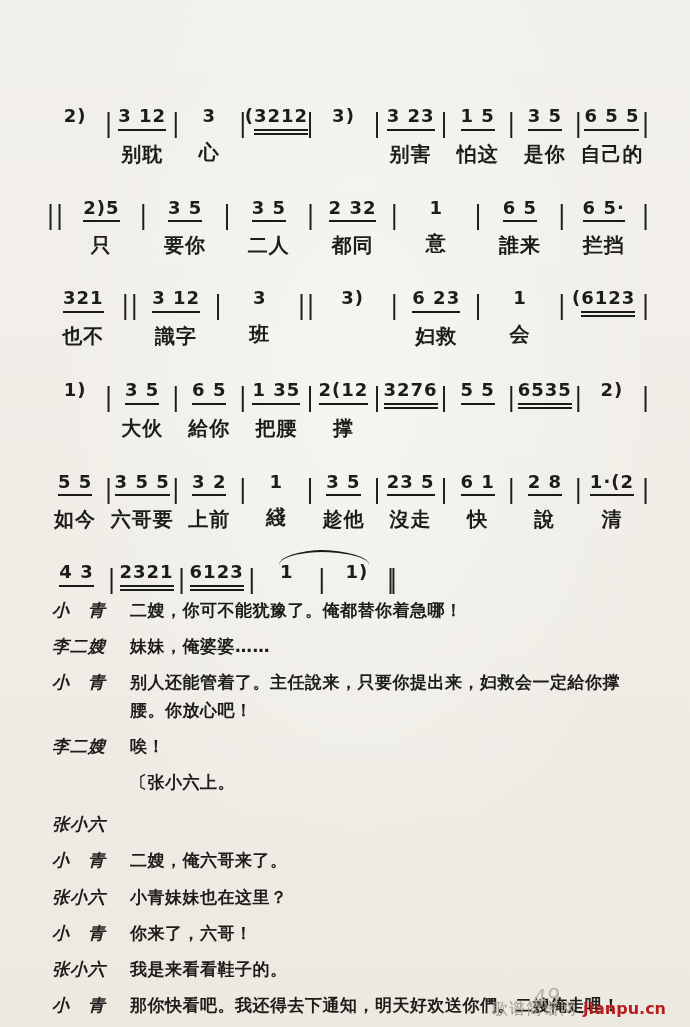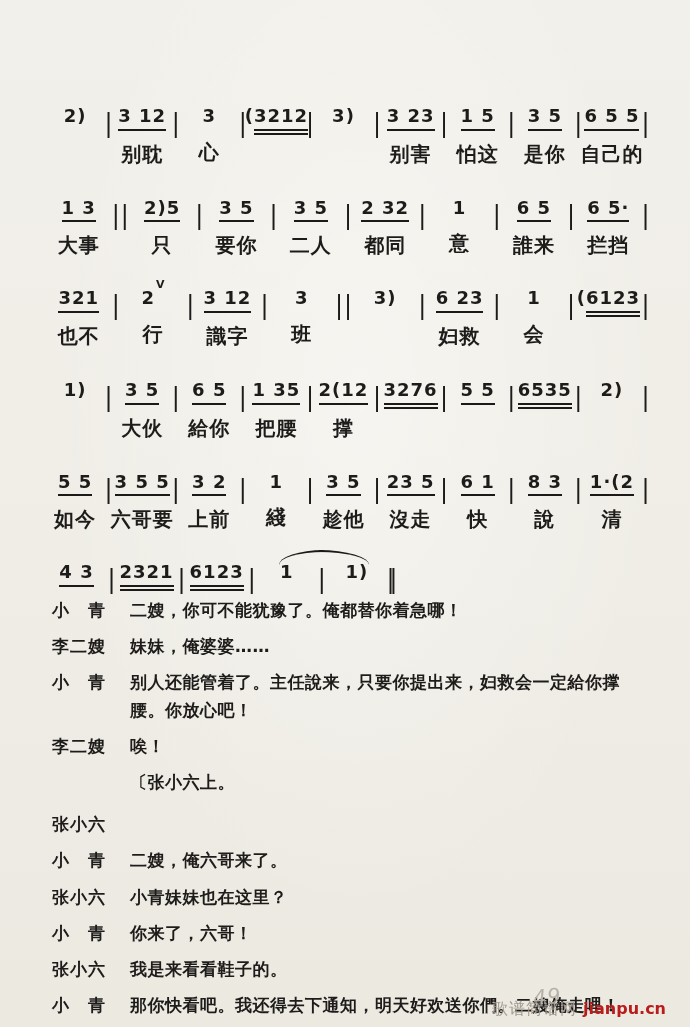--- a/index.html
+++ b/index.html
@@ -28,21 +28,21 @@
   .bar{flex:0 0 9px;text-align:center;font-weight:bold;font-size:18px;line-height:1;
        transform:scaleY(1.5);transform-origin:top center;padding-top:5px;}
   .lyric{font-size:20px;font-weight:bold;margin-top:10px;white-space:nowrap;letter-spacing:1px;}
   sup.breath{font-size:11px;font-weight:bold;position:relative;top:-9px;left:1px;}
   .arc{position:absolute;top:-8px;height:13px;border-top:2px solid #1b1a18;}
   .arc.left{left:38%;right:-7px;border-top-left-radius:100% 100%;}
   .arc.right{left:-7px;right:30%;border-top-right-radius:100% 100%;}
   
   #dialogue{position:absolute;top:597px;left:52px;right:40px;}
   .d-row{display:flex;margin-bottom:9px;font-size:17px;font-weight:600;line-height:1.6;}
-  .d-speaker{flex:0 0 78px;white-space:pre;letter-spacing:1px;}
+  .d-speaker{flex:0 0 78px;white-space:pre;letter-spacing:1px;font-style:italic;}
   .d-text{flex:1 1 auto;letter-spacing:0.5px;}
   .d-row.stage{margin-top:2px;margin-bottom:15px;}
   
   .pagenum{position:absolute;right:128px;bottom:18px;font-size:21px;font-style:italic;
            color:#b6b1a9;transform:rotate(-6deg);letter-spacing:1px;}
   .watermark{position:absolute;right:24px;bottom:7px;font-size:16px;color:#a39a90;
              letter-spacing:1px;white-space:nowrap;}
   .watermark .domain{color:#b91c1c;font-weight:600;letter-spacing:0;}
 </style>
 </head>
@@ -92,24 +92,20 @@
         <div class="lyric">是你</div>
       </div>
       <div class="bar">|</div>
       <div class="cell">
         <div class="notes u1"><span class="ng">6 5 5</span></div>
         <div class="lyric">自己的</div>
       </div>
       <div class="bar">|</div>
     </div>
     <div class="m-line">
-      <div class="cell">
-        <div class="notes u1"><span class="ng">1 3</span></div>
-        <div class="lyric">大事</div>
-      </div>
       <div class="bar">|</div>
       <div class="bar">|</div>
       <div class="cell">
         <div class="notes u1"><span class="ng">2)5</span></div>
         <div class="lyric">只</div>
       </div>
       <div class="bar">|</div>
       <div class="cell">
         <div class="notes u1"><span class="ng">3 5</span></div>
         <div class="lyric">要你</div>
@@ -140,24 +136,20 @@
         <div class="lyric">拦挡</div>
       </div>
       <div class="bar">|</div>
     </div>
     <div class="m-line">
       <div class="cell">
         <div class="notes u1"><span class="ng">321</span></div>
         <div class="lyric">也不</div>
       </div>
       <div class="bar">|</div>
-      <div class="cell">
-        <div class="notes u0"><span class="ng">2</span><sup class="breath">V</sup></div>
-        <div class="lyric">行</div>
-      </div>
       <div class="bar">|</div>
       <div class="cell">
         <div class="notes u1"><span class="ng">3 12</span></div>
         <div class="lyric">識字</div>
       </div>
       <div class="bar">|</div>
       <div class="cell">
         <div class="notes u0"><span class="ng">3</span></div>
         <div class="lyric">班</div>
       </div>
@@ -261,21 +253,21 @@
         <div class="notes u1"><span class="ng">23 5</span></div>
         <div class="lyric">沒走</div>
       </div>
       <div class="bar">|</div>
       <div class="cell">
         <div class="notes u1"><span class="ng">6 1</span></div>
         <div class="lyric">快</div>
       </div>
       <div class="bar">|</div>
       <div class="cell">
-        <div class="notes u1"><span class="ng">8 3</span></div>
+        <div class="notes u1"><span class="ng">2 8</span></div>
         <div class="lyric">說</div>
       </div>
       <div class="bar">|</div>
       <div class="cell">
         <div class="notes u1"><span class="ng">1·(2</span></div>
         <div class="lyric">清</div>
       </div>
       <div class="bar">|</div>
     </div>
     <div class="m-line short">

